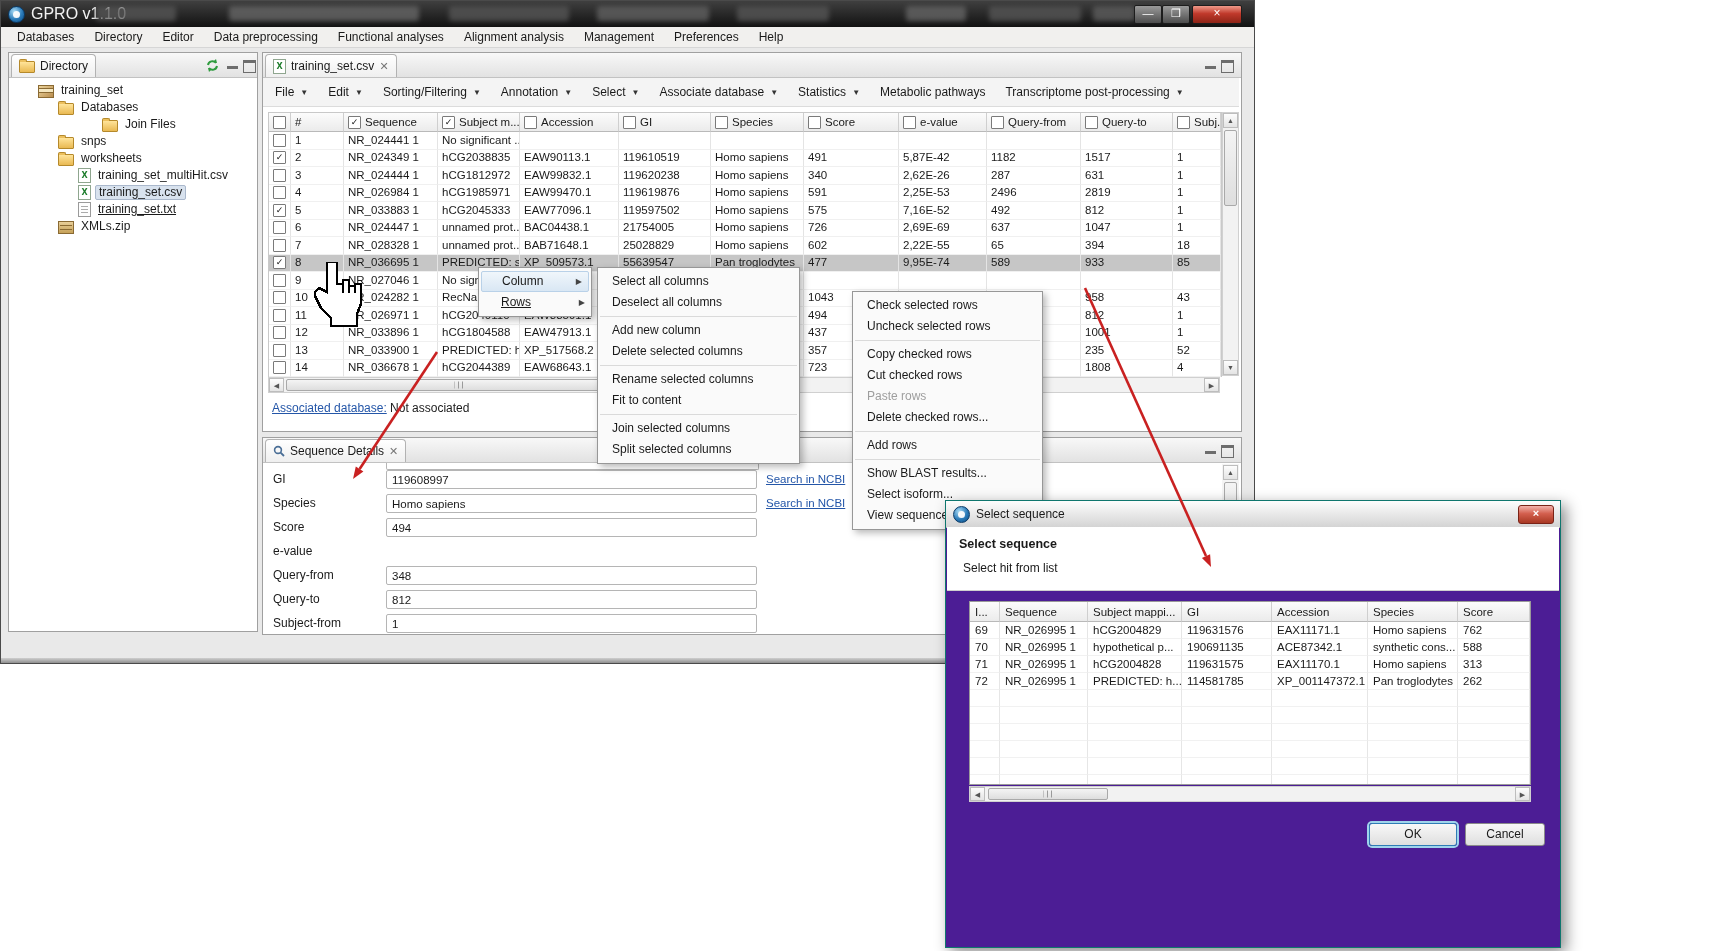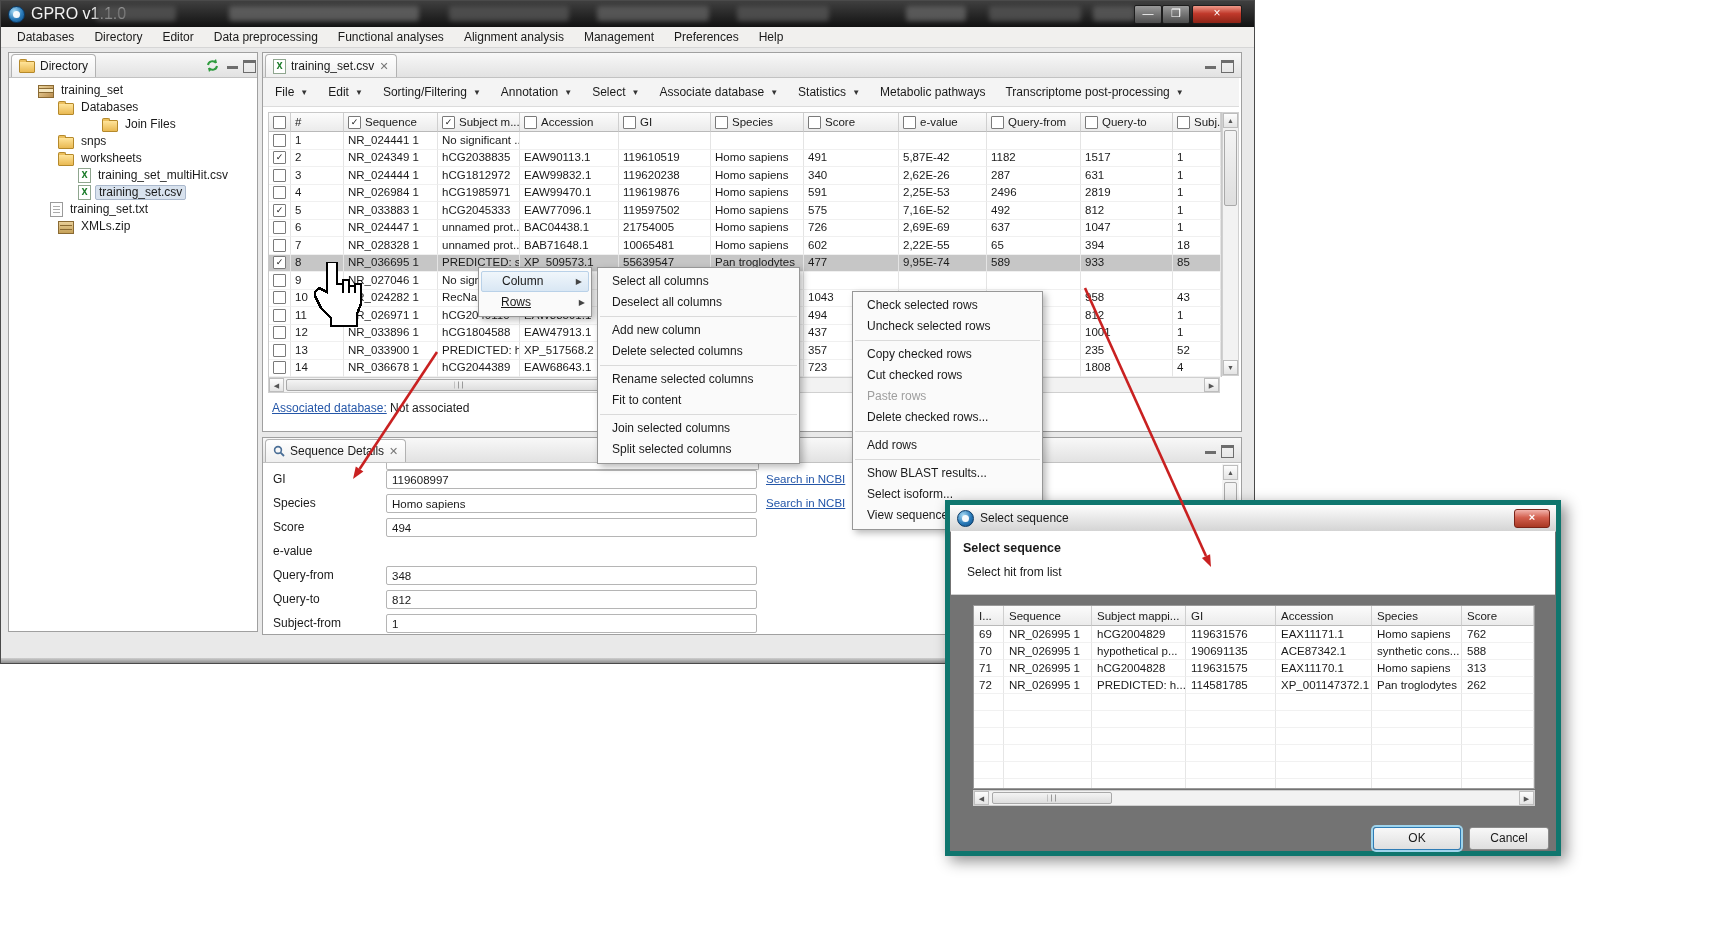--- a/index.html
+++ b/index.html
@@ -71,22 +71,22 @@
     background:#fff;font-size:11.5px;line-height:19px;padding-left:5px;box-sizing:border-box;white-space:nowrap;overflow:hidden;}
   
   .menu{position:absolute;background:#fafafa;border:1px solid #979797;box-shadow:3px 3px 7px rgba(0,0,0,.28);
     padding:3px 0;z-index:100;box-sizing:border-box;}
   .mi{height:21px;line-height:21px;padding:0 16px 0 14px;white-space:nowrap;position:relative;}
   .mi.dis{color:#9e9e9e;}
   .mi.hl{background:linear-gradient(#f0f6fb,#d9e7f4);border:1px solid #b9d1e8;border-radius:2px;margin:0 2px;line-height:19px;height:19px;padding-left:12px;}
   .mi .sub-arrow{position:absolute;right:6px;top:0;font-size:8px;color:#444;}
   .msep{height:1px;background:#dadada;margin:3px 2px;}
   
-  #dialog{position:absolute;left:945px;top:500px;width:616px;height:356px;background:#737373;
-    border:5px solid #0f766e;box-shadow:5px 5px 14px rgba(0,0,0,.45);z-index:150;box-sizing:border-box;}
+  #dialog{position:absolute;left:945px;top:500px;width:616px;height:448px;background:#4c1d95;
+    border:1px solid #0f766e;box-shadow:5px 5px 14px rgba(0,0,0,.45);z-index:150;box-sizing:border-box;}
   #dlg-titlebar{position:absolute;left:0;top:0;right:0;height:26px;background:linear-gradient(#fdfdfd,#d4d4d4);
     border-bottom:1px solid #b5b5b5;display:flex;align-items:center;gap:6px;}
   #dlg-close{position:absolute;right:6px;top:4px;width:34px;height:17px;border:1px solid #7a2317;border-radius:3px;
     background:linear-gradient(#f2b3ac,#d35f4e 45%,#a83823);color:#fff;font-weight:bold;font-size:11px;text-align:center;line-height:15px;}
   #dlg-header{position:absolute;left:1px;top:26px;right:1px;height:63px;background:#fff;border-bottom:1px solid #cfcfcf;}
   .dgrid{display:grid;grid-template-columns:30px 88px 94px 90px 96px 90px 72px;height:17px;}
   .dgrid.dhead{height:20px;}
   .dcell{border-right:1px solid #e6e6e6;border-bottom:1px solid #f1f1f1;font-size:11.5px;line-height:17px;
     padding-left:5px;white-space:nowrap;overflow:hidden;}
   .dhead .dcell{background:linear-gradient(#fcfcfc,#ebebeb);border-right:1px solid #cfcfcf;border-bottom:1px solid #b9b9b9;line-height:20px;}
@@ -167,21 +167,21 @@
         <div class="tree-label">worksheets</div>
       </div>
       <div class="tree-row" style="padding-left: 69px;">
         <div class="ico ico-csv">X</div>
         <div class="tree-label">training_set_multiHit.csv</div>
       </div>
       <div class="tree-row sel" style="padding-left: 69px;">
         <div class="ico ico-csv">X</div>
         <div class="tree-label">training_set.csv</div>
       </div>
-      <div class="tree-row" style="padding-left: 41px;">
+      <div class="tree-row" style="padding-left: 69px; text-decoration: underline;">
         <div class="ico ico-txt"></div>
         <div class="tree-label">training_set.txt</div>
       </div>
       <div class="tree-row" style="padding-left: 49px;">
         <div class="ico ico-zip"></div>
         <div class="tree-label">XMLs.zip</div>
       </div>
     </div>
 </div>
 
@@ -383,21 +383,21 @@
         <div class="gcell">1</div>
       </div>
       <div class="grid-row">
         <div class="gcell">
           <div class="cbx"></div>
         </div>
         <div class="gcell">7</div>
         <div class="gcell">NR_028328 1</div>
         <div class="gcell">unnamed prot...</div>
         <div class="gcell">BAB71648.1</div>
-        <div class="gcell">10065481</div>
+        <div class="gcell">25028829</div>
         <div class="gcell">Homo sapiens</div>
         <div class="gcell">602</div>
         <div class="gcell">2,22E-55</div>
         <div class="gcell">65</div>
         <div class="gcell">394</div>
         <div class="gcell">18</div>
       </div>
       <div class="grid-row sel">
         <div class="gcell">
           <div class="cbx">✓</div>

